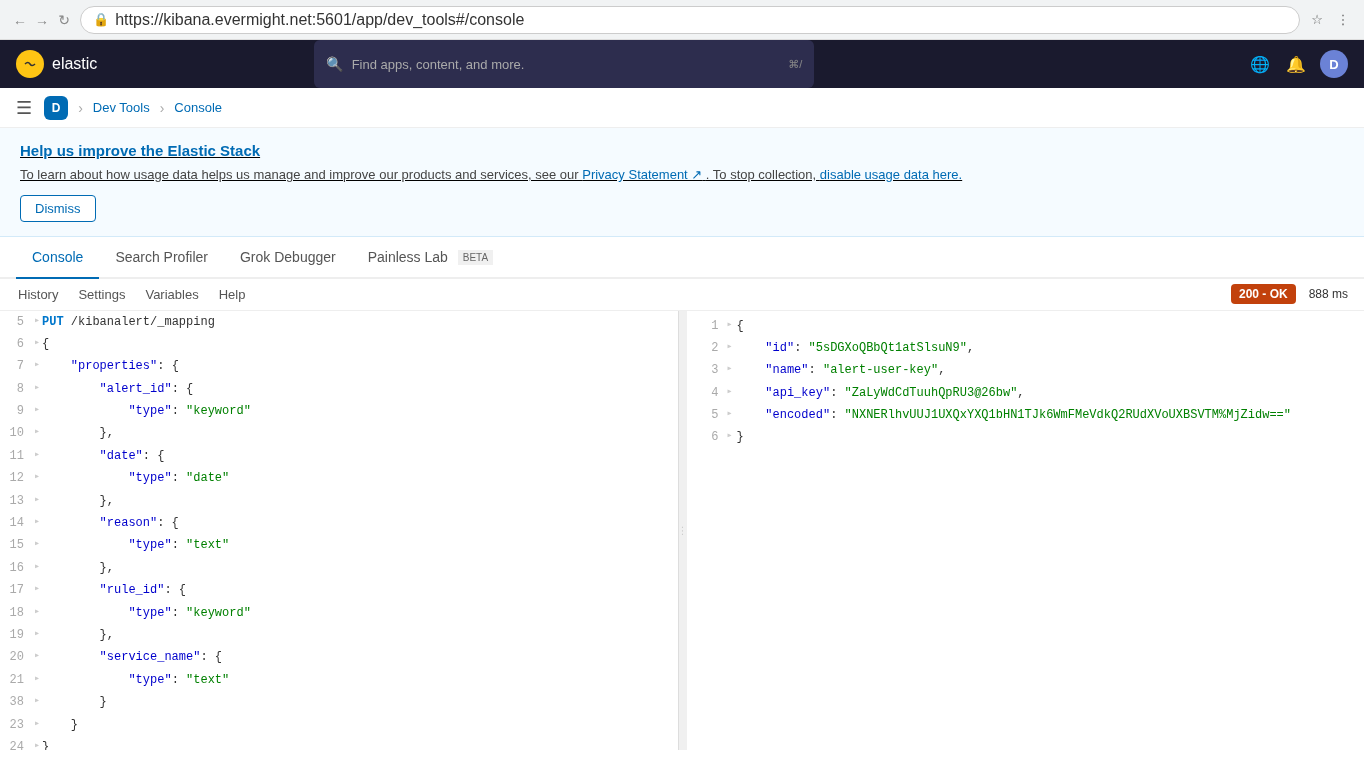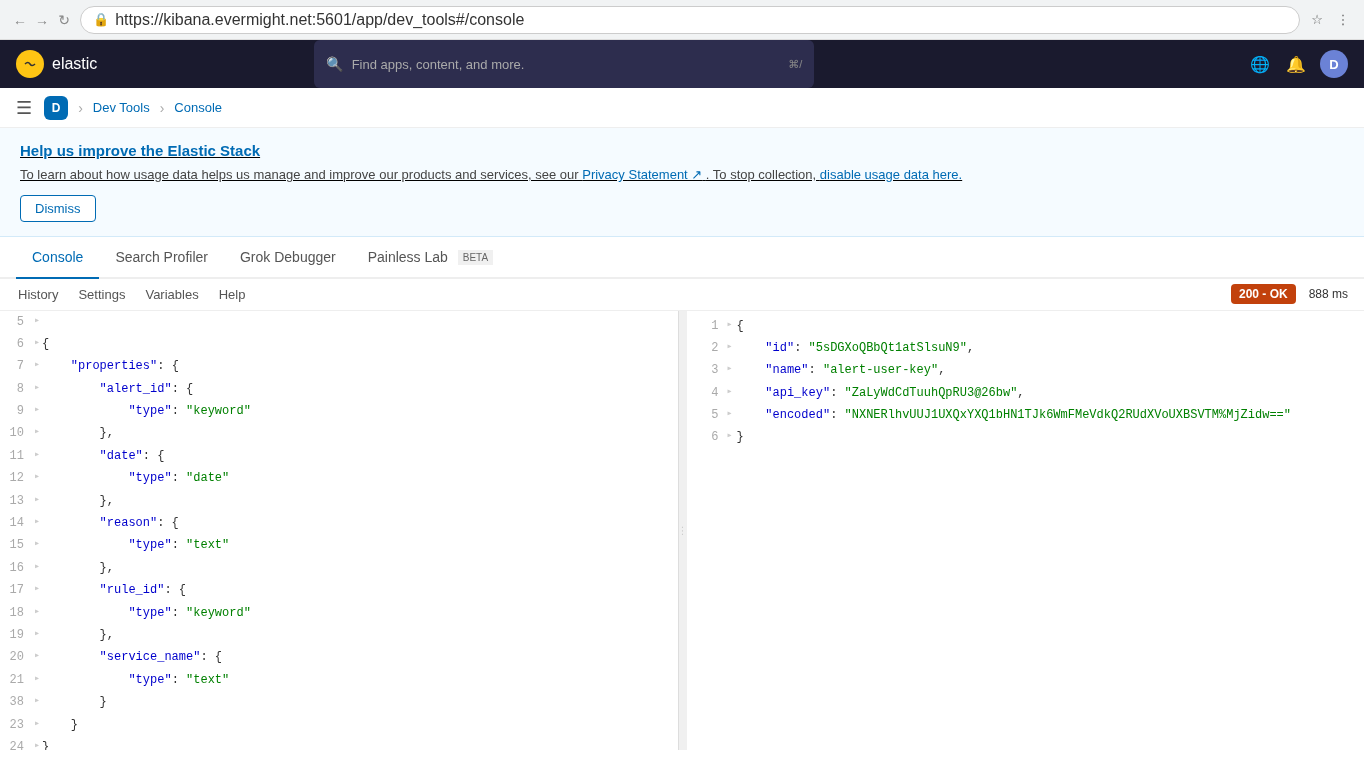--- a/index.html
+++ b/index.html
@@ -301,20 +301,21 @@
     <span class="response-time">888 ms</span>
   </div>
 </div>
 
 <div class="main-area">
 
   <div class="left-panel">
     <div class="code-line">
       <span class="line-num">5</span>
       <span class="line-dot">▸</span>
+      <span class="line-content"><span class="kw-method">PUT</span> /kibanalert/_mapping</span>
     </div>
     <div class="code-line">
       <span class="line-num">6</span>
       <span class="line-dot">▸</span>
       <span class="line-content">{</span>
     </div>
     <div class="code-line">
       <span class="line-num">7</span>
       <span class="line-dot">▸</span>
       <span class="line-content">    <span class="kw-key">"properties"</span>: {</span>

